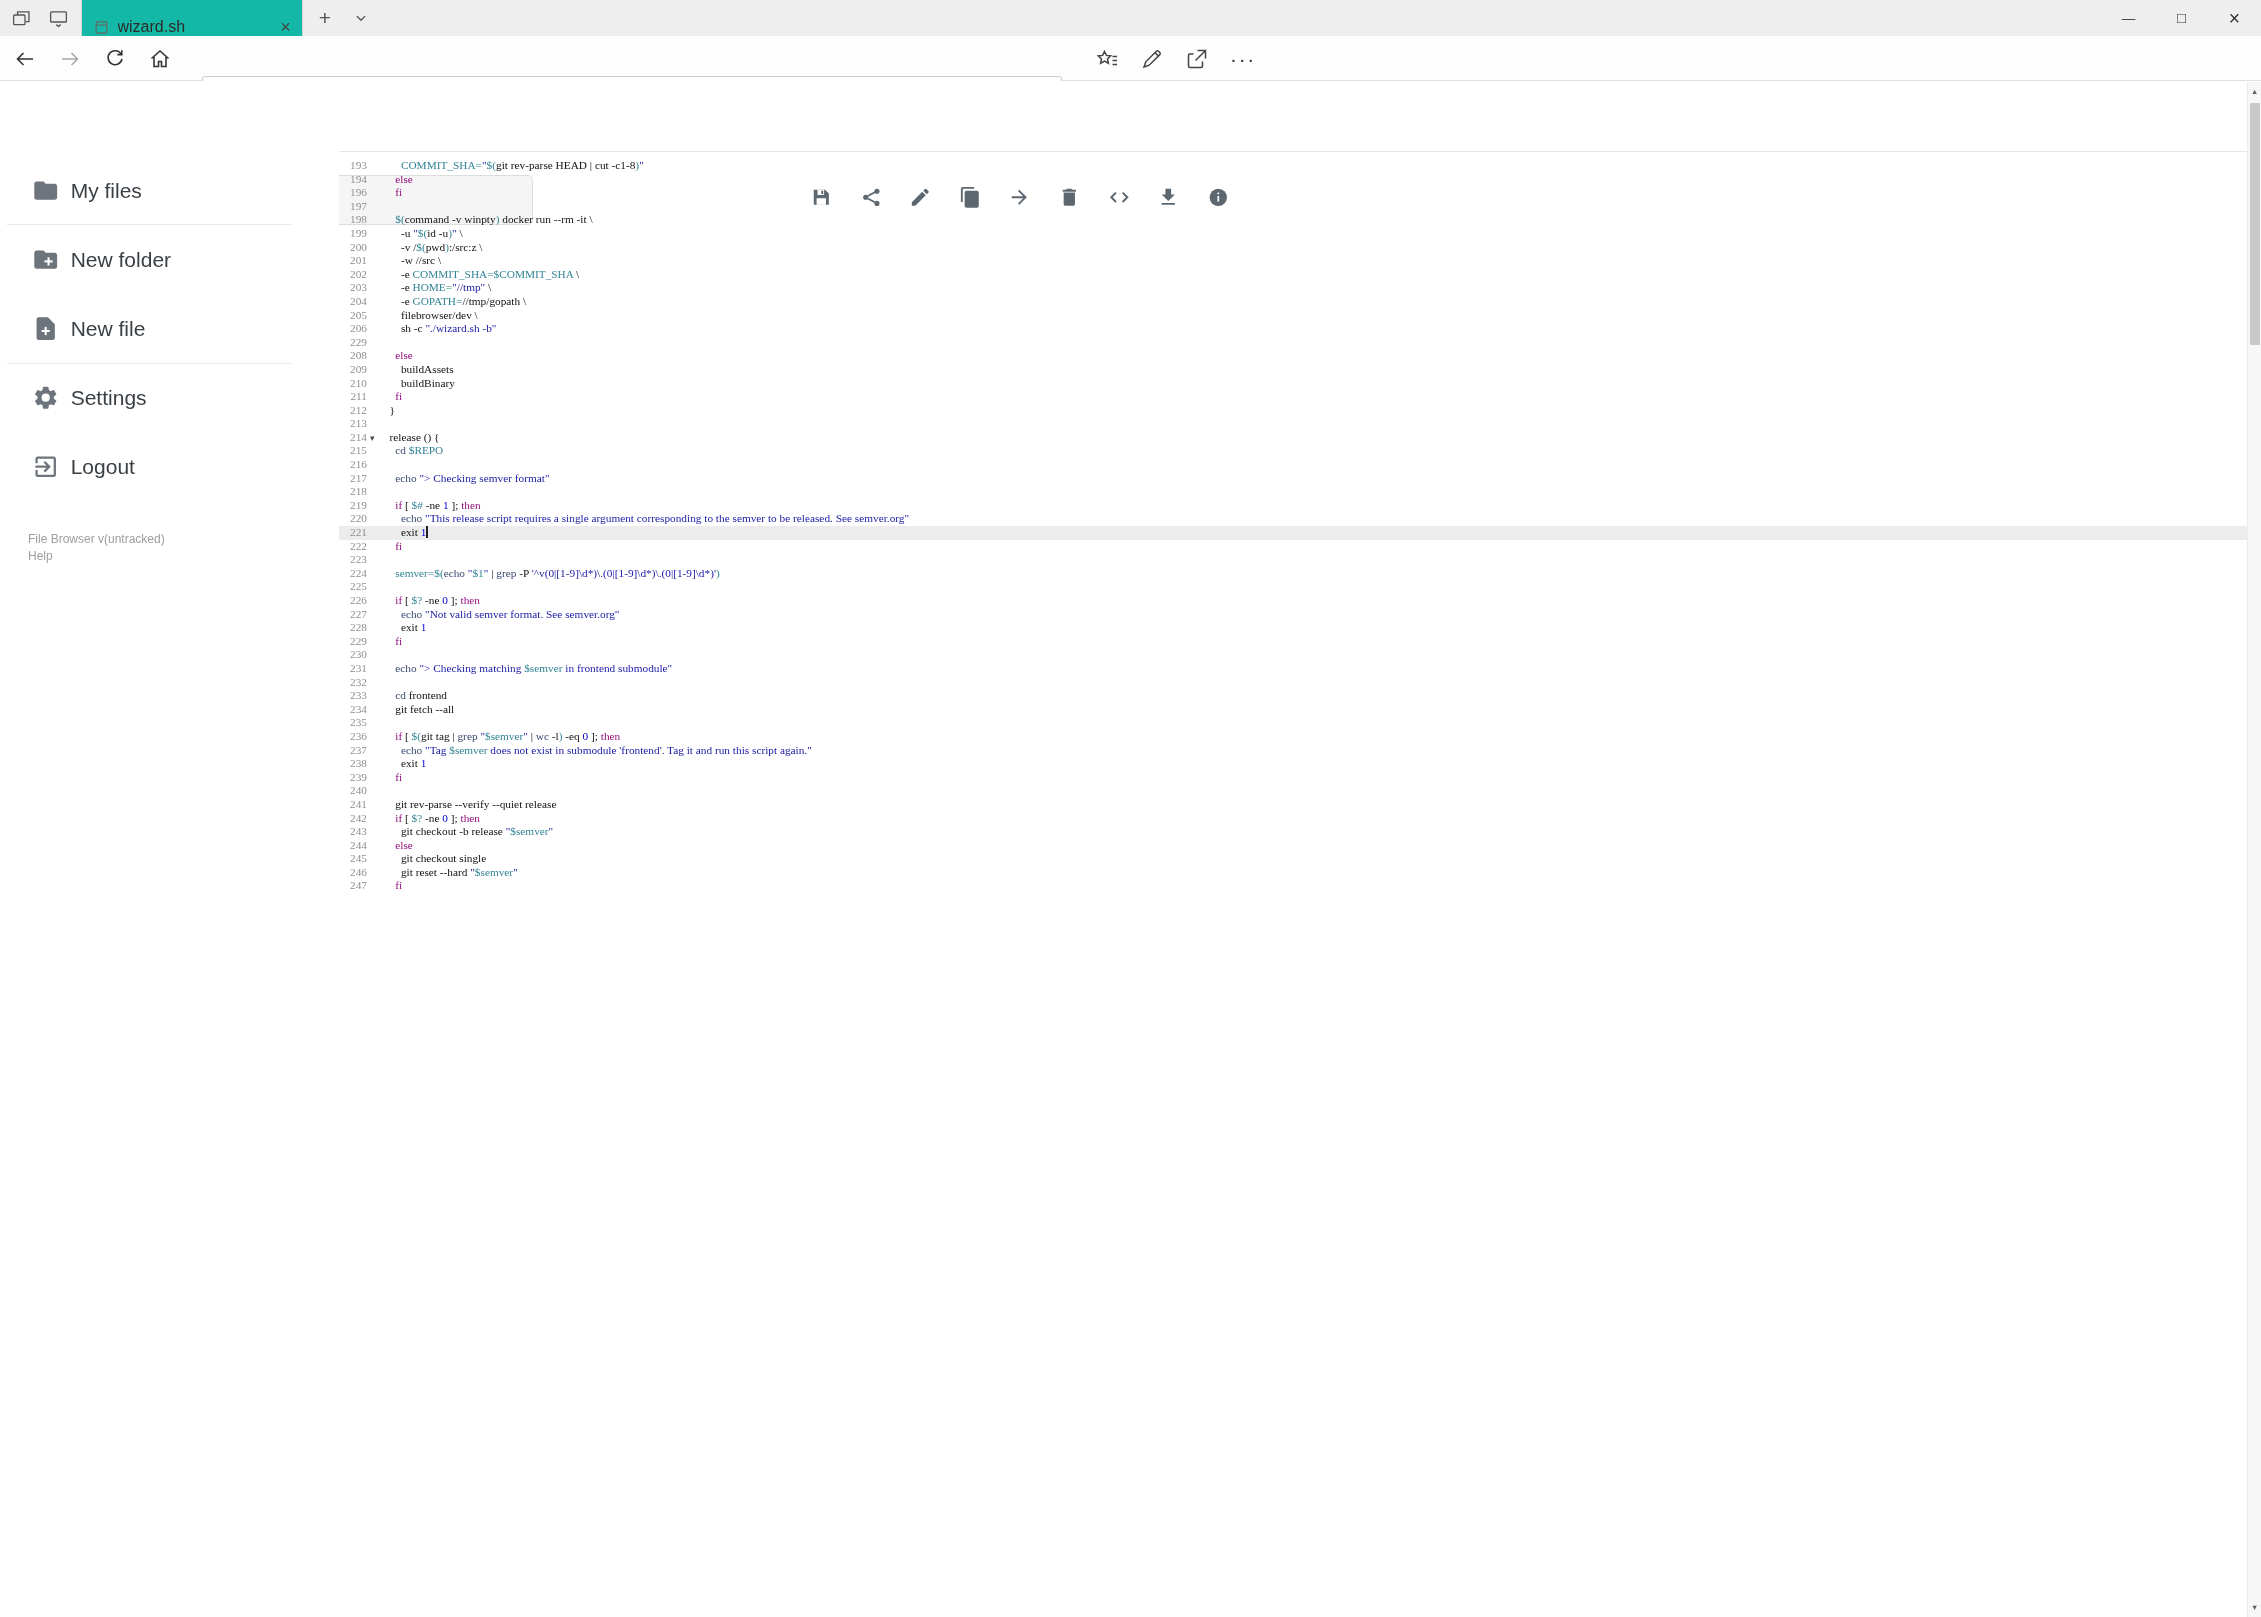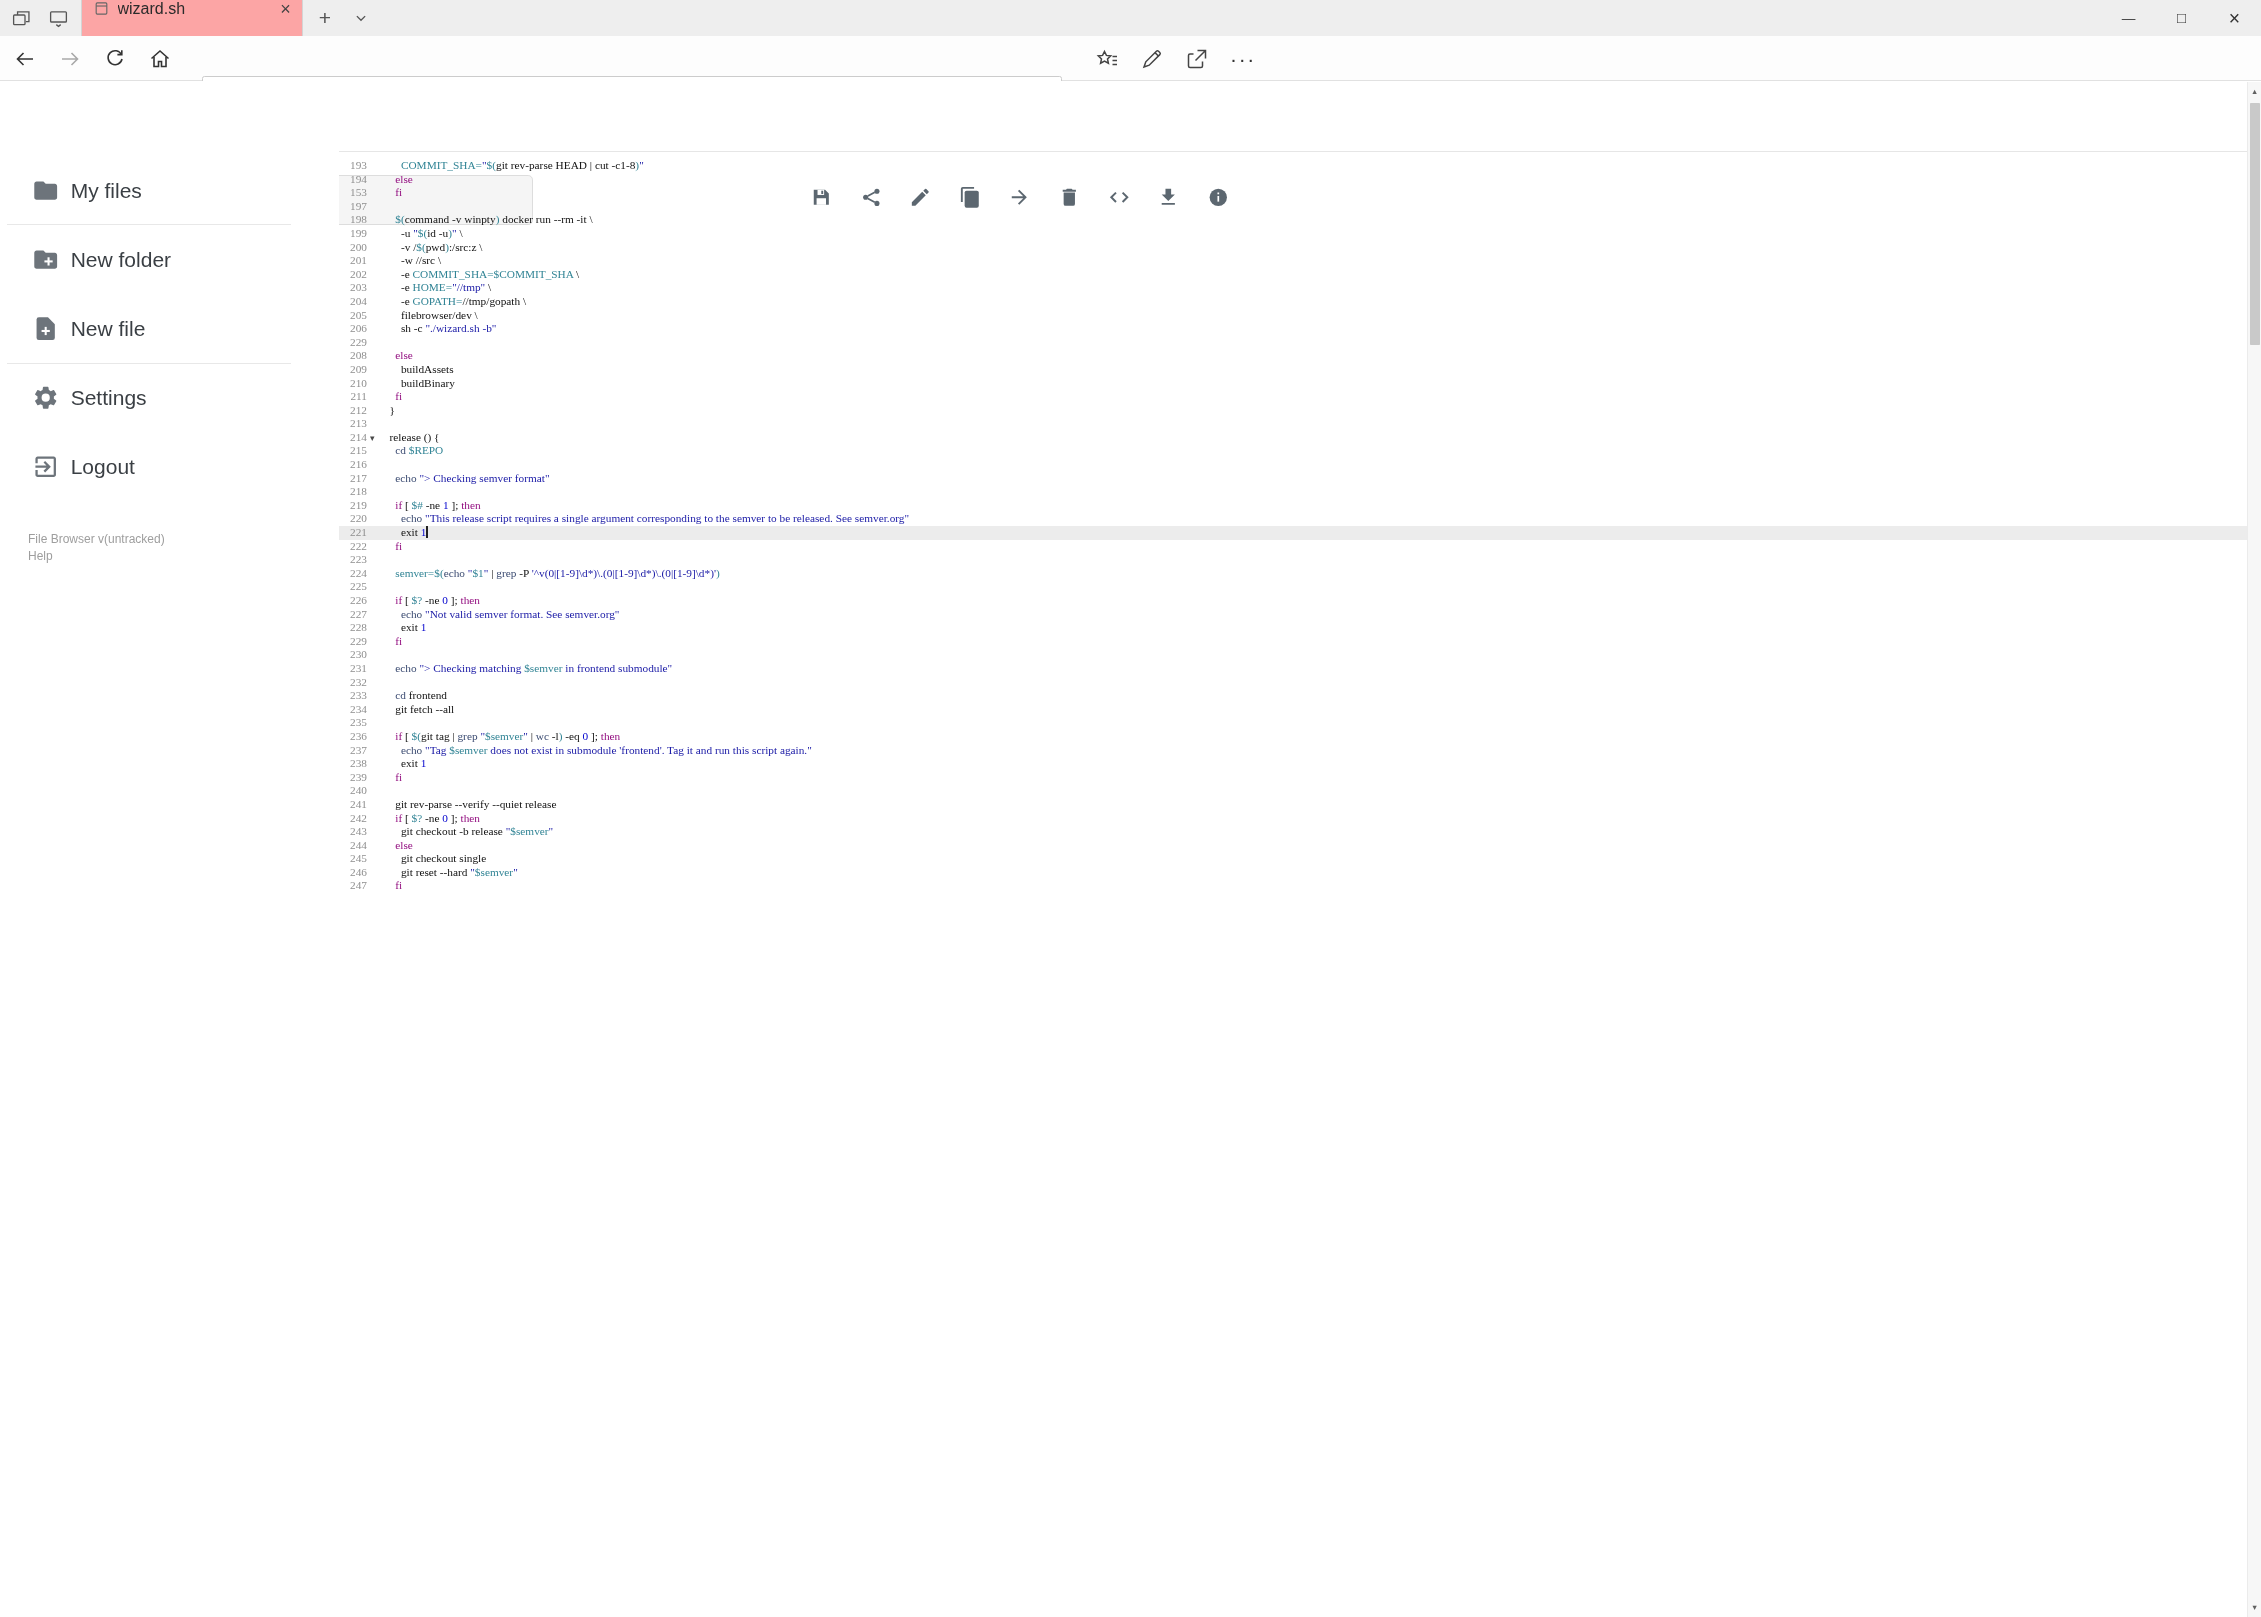--- a/index.html
+++ b/index.html
@@ -11,22 +11,22 @@
   svg{display:block;}
 
   
   .titlebar{
     position:absolute;left:0;top:0;width:100%;height:36px;
     background:#eeeeee;border-bottom:0.8px solid #e0e0e0;
   }
   .tb-left{position:absolute;left:11.3px;top:0;height:36px;display:flex;align-items:center;gap:16px;}
   .tab{
     position:absolute;left:81px;top:0;width:220px;height:36px;
-    background:#fca5a5;border-left:0.8px solid #d4d4d4;border-right:0.8px solid #d4d4d4;
-    display:flex;align-items:flex-start;
+    background:#14b8a6;border-left:0.8px solid #d4d4d4;border-right:0.8px solid #d4d4d4;
+    display:flex;align-items:flex-end;
   }
   .tab .favicon{margin-left:10.5px;}
   .tab .tab-title{margin-left:8px;font-size:16px;color:#2b2b2b;flex:1;white-space:nowrap;overflow:hidden;}
   .tab .tab-close{margin-right:11.3px;font-size:18px;color:#444;line-height:1;cursor:default;}
   .newtab{position:absolute;left:309px;top:0;width:32px;height:36px;display:flex;align-items:center;justify-content:center;font-size:21px;color:#555;}
   .tabs-chevron{position:absolute;left:346px;top:0;width:29px;height:36px;display:flex;align-items:center;justify-content:center;}
   .win-controls{position:absolute;right:0;top:0;height:36px;display:flex;}
   .win-btn{width:53px;height:36px;display:flex;align-items:center;justify-content:center;color:#333;}
   .win-btn.min{font-size:13.7px;}
   .win-btn.max{font-size:15.3px;}
@@ -357,21 +357,21 @@
 
   <div class="side-footer">
     <span>File Browser v(untracked)</span>
     <span class="help">Help</span>
   </div>
 </div>
 
 <div class="editor" id="editor">
     <div class="code-row"><span class="gutter">193</span><span class="code-text"><span class="tok-p">    </span><span class="tok-v">COMMIT_SHA=</span><span class="tok-s">"</span><span class="tok-v">$(</span><span class="tok-p">git rev-parse HEAD | cut -c1-8</span><span class="tok-v">)</span><span class="tok-s">"</span></span></div>
     <div class="code-row"><span class="gutter">194</span><span class="code-text"><span class="tok-p">  </span><span class="tok-k">else</span></span></div>
-    <div class="code-row"><span class="gutter">153</span><span class="code-text"><span class="tok-p">  </span><span class="tok-k">fi</span></span></div>
+    <div class="code-row"><span class="gutter">196</span><span class="code-text"><span class="tok-p">  </span><span class="tok-k">fi</span></span></div>
     <div class="code-row"><span class="gutter">197</span><span class="code-text"></span></div>
     <div class="code-row"><span class="gutter">198</span><span class="code-text"><span class="tok-p">  </span><span class="tok-v">$(</span><span class="tok-p">command -v winpty</span><span class="tok-v">)</span><span class="tok-p"> docker run --rm -it \</span></span></div>
     <div class="code-row"><span class="gutter">199</span><span class="code-text"><span class="tok-p">    -u </span><span class="tok-s">"</span><span class="tok-v">$(</span><span class="tok-p">id -u</span><span class="tok-v">)</span><span class="tok-s">"</span><span class="tok-p"> \</span></span></div>
     <div class="code-row"><span class="gutter">200</span><span class="code-text"><span class="tok-p">    -v /</span><span class="tok-v">$(</span><span class="tok-p">pwd</span><span class="tok-v">)</span><span class="tok-p">:/src:z \</span></span></div>
     <div class="code-row"><span class="gutter">201</span><span class="code-text"><span class="tok-p">    -w //src \</span></span></div>
     <div class="code-row"><span class="gutter">202</span><span class="code-text"><span class="tok-p">    -e </span><span class="tok-v">COMMIT_SHA=$COMMIT_SHA</span><span class="tok-p"> \</span></span></div>
     <div class="code-row"><span class="gutter">203</span><span class="code-text"><span class="tok-p">    -e </span><span class="tok-v">HOME=</span><span class="tok-s">"//tmp"</span><span class="tok-p"> \</span></span></div>
     <div class="code-row"><span class="gutter">204</span><span class="code-text"><span class="tok-p">    -e </span><span class="tok-v">GOPATH=</span><span class="tok-p">//tmp/gopath \</span></span></div>
     <div class="code-row"><span class="gutter">205</span><span class="code-text"><span class="tok-p">    filebrowser/dev \</span></span></div>
     <div class="code-row"><span class="gutter">206</span><span class="code-text"><span class="tok-p">    sh -c </span><span class="tok-s">"./wizard.sh -b"</span></span></div>

